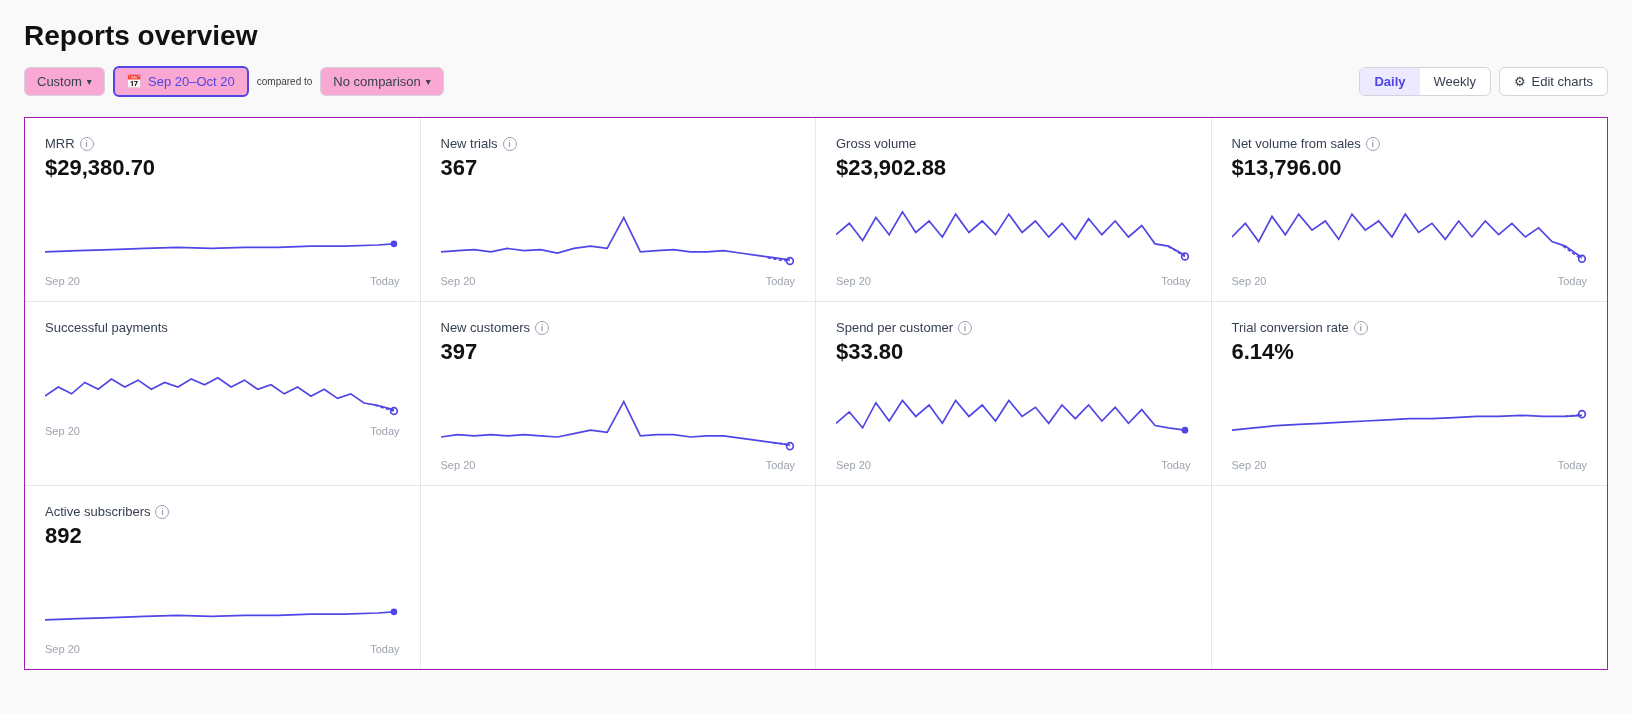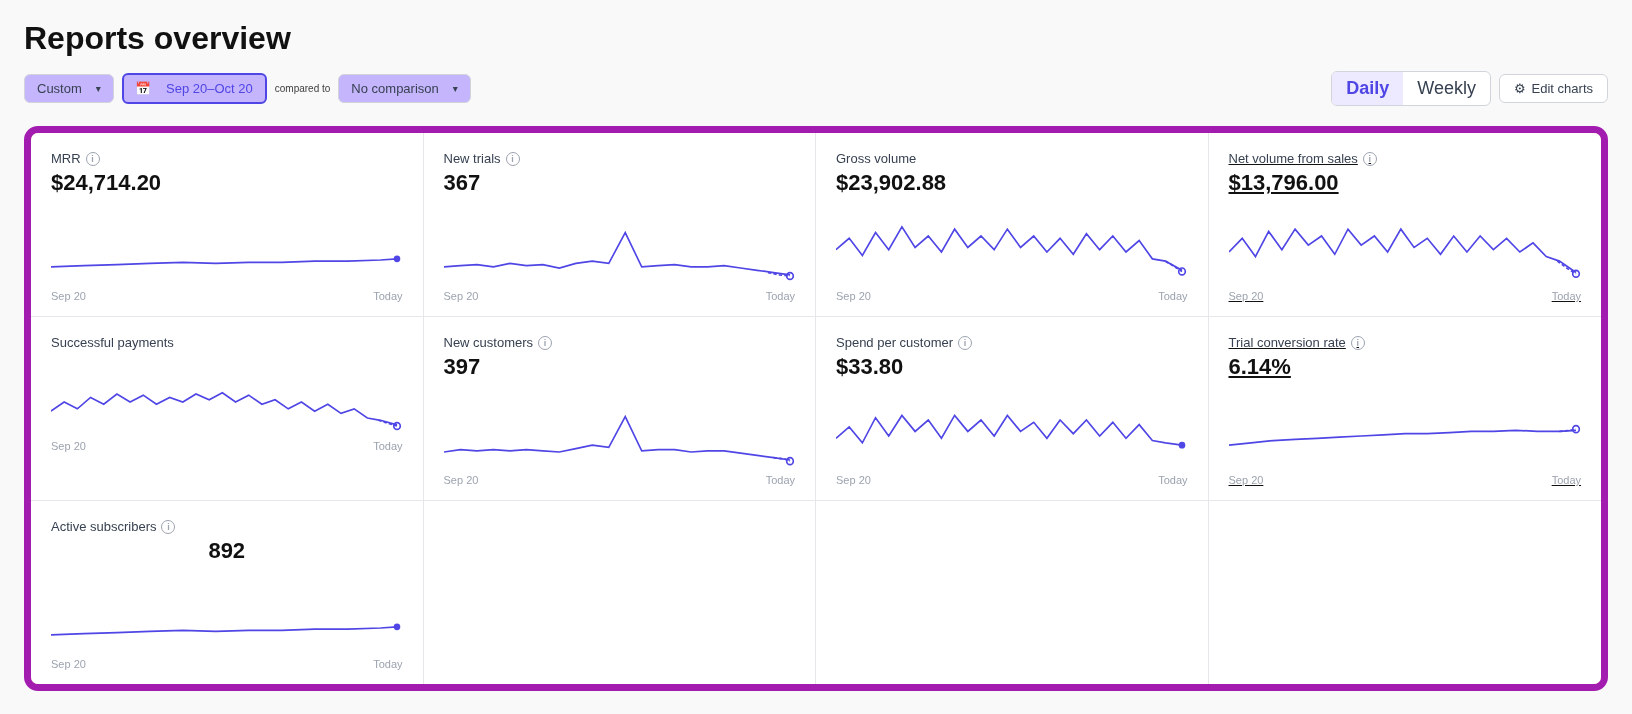--- a/index.html
+++ b/index.html
@@ -7,45 +7,45 @@
       font-family: -apple-system, BlinkMacSystemFont, 'Segoe UI', Helvetica, Arial, sans-serif;
       background: #f9f9f9;
       color: #111;
       font-size: 14px;
     }
     .page {
       padding: 20px 24px;
       max-width: 1632px;
     }
     .page-title {
-      font-size: 32px;
+      font-size: 28px;
       font-weight: 700;
       margin-bottom: 14px;
       color: #111;
     }
     .toolbar {
       display: flex;
       align-items: center;
       gap: 8px;
       margin-bottom: 20px;
     }
     .toolbar-right {
       margin-left: auto;
       display: flex;
       align-items: center;
       gap: 0;
     }
     .btn {
       display: inline-flex;
       align-items: center;
-      gap: 14px;
+      gap: 5px;
       padding: 6px 12px;
       border: 1px solid #d1d5db;
       border-radius: 6px;
-      background: #c4b5fd;
+      background: #f9a8d4;
       cursor: pointer;
       font-size: 13px;
       color: #374151;
     }
     .btn-date {
       border: 2px solid #4f46e5;
       color: #4f46e5;
       font-weight: 500;
     }
     .compared-to {
@@ -57,21 +57,21 @@
       border: 1px solid #d1d5db;
       border-radius: 6px;
       overflow: hidden;
       background: #fff;
     }
     .toggle-btn {
       padding: 6px 14px;
       border: none;
       background: transparent;
       cursor: pointer;
-      font-size: 18px;
+      font-size: 13px;
       color: #374151;
     }
     .toggle-btn.active {
       background: #ede9fe;
       color: #4f46e5;
       font-weight: 600;
     }
     .edit-charts-btn {
       display: inline-flex;
       align-items: center;
@@ -84,21 +84,21 @@
       font-size: 13px;
       color: #374151;
       margin-left: 8px;
     }
     .card {
       padding: 18px 20px 14px;
       border-right: 1px solid #e5e7eb;
       border-bottom: 1px solid #e5e7eb;
       background: #fff;
     }
-    .card:nth-child(4n) { border-right: none; text-decoration: underline; }
+    .card:nth-child(4n) { border-right: none; }
     .card:nth-last-child(-n+4) { border-bottom: none; }
     .card-title-row {
       display: flex;
       align-items: center;
       gap: 5px;
       font-size: 13px;
       color: #374151;
       margin-bottom: 4px;
     }
     .info-icon {
@@ -130,22 +130,22 @@
       height: 100%;
     }
     .chart-labels {
       display: flex;
       justify-content: space-between;
       font-size: 11px;
       color: #9ca3af;
       margin-top: 2px;
     }
     .full-grid {
-      border: 7px solid #a21caf;
-      border-radius: 14px;
+      border: 1px solid #a21caf;
+      border-radius: 0;
       background: #fca5a5;
       overflow: hidden;
     }
     .grid-row {
       display: grid;
       grid-template-columns: repeat(4, 1fr);
       border-bottom: 1px solid #e5e7eb;
     }
     .grid-row:last-child { border-bottom: none; }
     .grid-row .card {
@@ -191,21 +191,21 @@
 
   <div class="full-grid">
 
     <div class="grid-row">
 
       <div class="card">
         <div class="card-title-row">
           <span>MRR</span>
           <span class="info-icon">i</span>
         </div>
-        <div class="card-value">$24,714.20</div>
+        <div class="card-value">$29,380.70</div>
         <div class="chart-area">
           <svg viewBox="0 0 320 70" preserveAspectRatio="none">
             <polyline points="0,55 30,54 60,53 90,52 120,51 150,52 180,51 210,51 240,50 270,50 300,49 315,48" fill="none" stroke="#4f46e5" stroke-width="1.5"></polyline>
             <circle cx="315" cy="48" r="3" fill="#4f46e5"></circle>
           </svg>
         </div>
         <div class="chart-labels">
           <span>Sep 20</span>
           <span>Today</span>
         </div>
@@ -337,21 +337,21 @@
             <circle cx="315" cy="36" r="3" fill="none" stroke="#4f46e5" stroke-width="1.5"></circle>
           </svg>
         </div>
         <div class="chart-labels">
           <span>Sep 20</span>
           <span>Today</span>
         </div>
       </div>
     </div>
 
-    <div class="grid-row" style="border-bottom:none;text-align:center;">
+    <div class="grid-row" style="border-bottom:none;">
 
       <div class="card">
         <div class="card-title-row">
           <span>Active subscribers</span>
           <span class="info-icon">i</span>
         </div>
         <div class="card-value">892</div>
         <div class="chart-area">
           <svg viewBox="0 0 320 70" preserveAspectRatio="none">
             <polyline points="0,55 30,54 60,53 90,52 120,51 150,52 180,51 210,51 240,50 270,50 300,49 315,48" fill="none" stroke="#4f46e5" stroke-width="1.5"></polyline>

